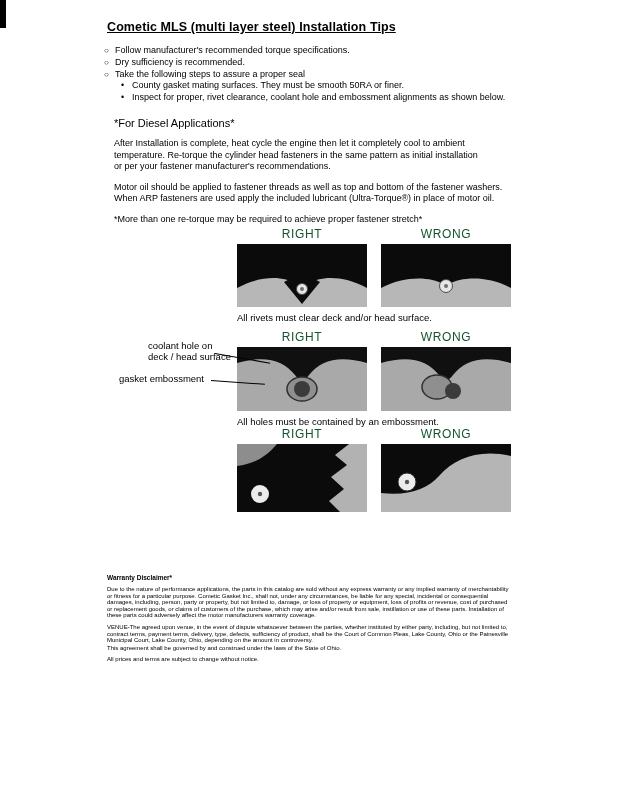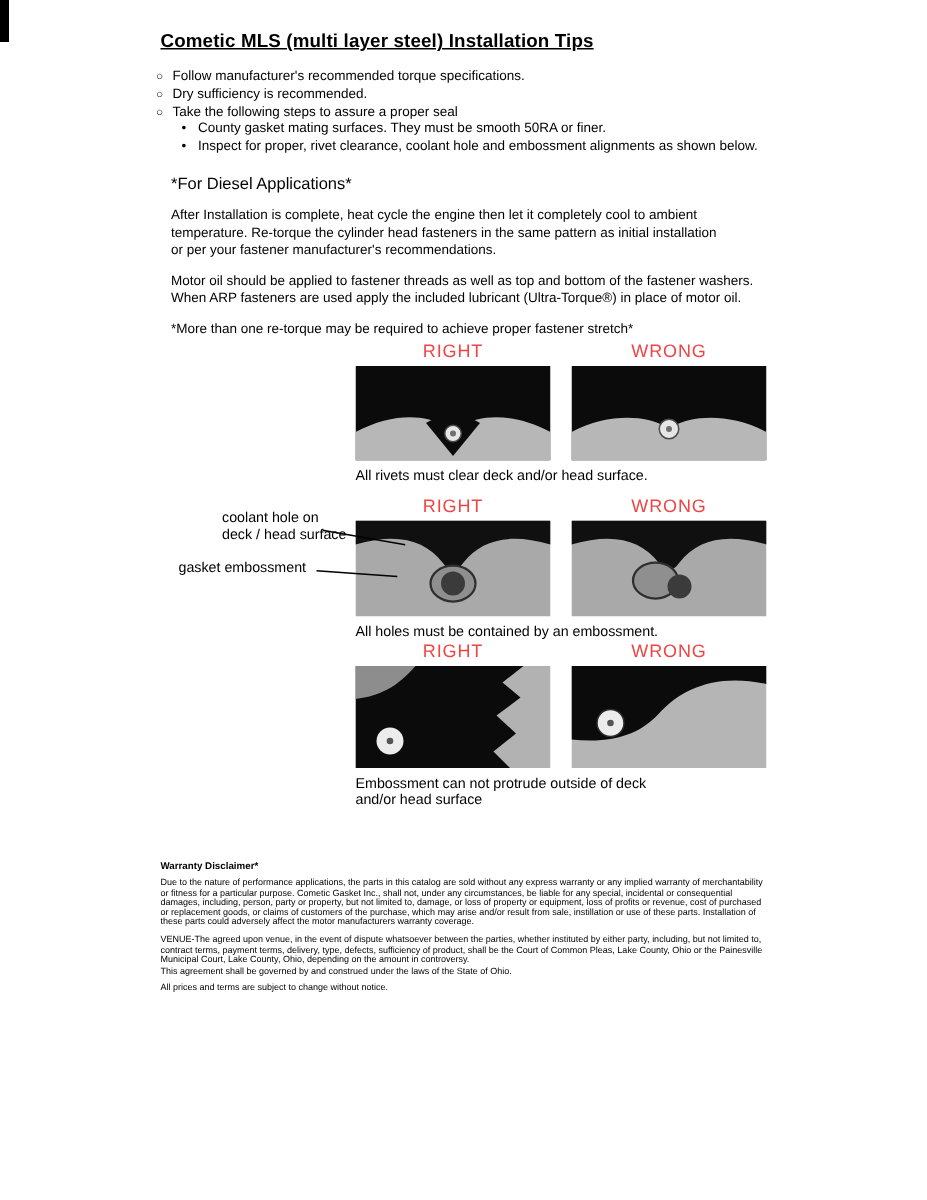--- a/index.html
+++ b/index.html
@@ -22,21 +22,21 @@
   .diesel{position:absolute;left:114px;top:117px;width:478px}
   .diesel h2{margin:0 0 9px 0;font-size:11px;font-weight:normal}
   .diesel .body{margin:0 0 9px 0;font-size:9px;line-height:11.6px;white-space:pre-line}
   .diesel .note{margin-top:4px}
 
   .figure{position:absolute;left:237px;width:274px}
   #fig-rivets{top:227px}
   #fig-holes{top:330px}
   #fig-emboss{top:427px}
   .fig-labels{display:flex;gap:14px;margin-bottom:3px}
-  .fig-label{width:130px;text-align:center;font-size:12px;letter-spacing:.6px;color:#ef4444}
+  .fig-label{width:130px;text-align:center;font-size:12px;letter-spacing:.6px;color:#14532d}
   .fig-panels{display:flex;gap:14px}
   .panel{display:block}
   .fig-caption{margin:5px 0 0 0;font-size:9.5px;line-height:11px;white-space:pre-line}
 
   .callout{position:absolute;font-size:9.5px;line-height:11px;white-space:pre-line}
   #callout-coolant{left:148px;top:340px}
   #callout-emboss{left:119px;top:373px}
   .callout-line{position:absolute;height:1px;background:#000;transform-origin:left center}
   #cline1{left:215px;top:353px;width:56px;transform:rotate(10deg)}
   #cline2{left:211px;top:380px;width:54px;transform:rotate(4deg)}
@@ -156,22 +156,20 @@
         <circle cx="23" cy="50" r="9" fill="#ececec"></circle>
         <circle cx="23" cy="50" r="2.2" fill="#555555"></circle>
       </svg>
       <svg class="panel" width="130" height="68" viewBox="0 0 130 68">
         <rect width="130" height="68" fill="#b5b5b5"></rect>
         <path d="M0,0 H130 V12 C98,5 74,14 58,32 C46,45 28,52 0,49 Z" fill="#0b0b0b"></path>
         <circle cx="26" cy="38" r="9" fill="#ececec" stroke="#2e2e2e" stroke-width="1"></circle>
         <circle cx="26" cy="38" r="2.2" fill="#555555"></circle>
       </svg>
     </div>
-    <p class="fig-caption">Embossment can not protrude outside of deck
-and/or head surface</p>
   </section>
 
   <section class="warranty">
     <h3>Warranty Disclaimer*</h3>
     <p class="gap">Due to the nature of performance applications, the parts in this catalog are sold without any express warranty or any implied warranty of merchantability or fitness for a particular purpose.  Cometic Gasket Inc., shall not, under any circumstances, be liable for any special, incidental or consequential damages, including, person, party or property, but not limited to, damage, or loss of property or equipment, loss of profits or revenue, cost of purchased or replacement goods, or claims of customers of the purchase, which may arise and/or result from sale, instillation or use of these parts.  Installation of these parts could adversely affect the motor manufacturers warranty coverage.</p>
     <p class="tight">VENUE-The agreed upon venue, in the event of dispute whatsoever between the parties, whether instituted by either party, including, but not limited to, contract terms, payment terms, delivery, type, defects, sufficiency of product, shall be the Court of Common Pleas, Lake County, Ohio or the Painesville Municipal Court, Lake County, Ohio, depending on the amount in controversy.</p>
     <p class="gap">This agreement shall be governed by and construed under the laws of the State of Ohio.</p>
     <p class="gap">All prices and terms are subject to change without notice.</p>
     <p class="gap">Terms COD- Secured with a completed dealer/jobber application on File, COD-Company check with a current credit card number on file.  Open accounts may be established by well rated firms.  A credit application is available upon request.  Open accounts are due payable Net 30 days from date of invoice.  No statement will be sent.  If an account becomes 60 or more days past due, it is subject to being placed on credit hold.  No orders will be shipped or new orders accepted until past due balance is paid.  If an account becomes 90 or more days past due, it is subject to being placed for collections.  All costs of collection are the responsibility of the customer, including attorney fees, court costs, and other expenses of litigation.</p>
     <p class="gap">Returns- Authorized (RGA) must be obtained in advance on all returns.  A packing slip or invoice number must accompany the merchandise.  No returns after 30 days from invoice date.  All returns are subject to a 25% restocking charge.  All custom designed and custom manufactured gaskets are non-returnable.</p>

